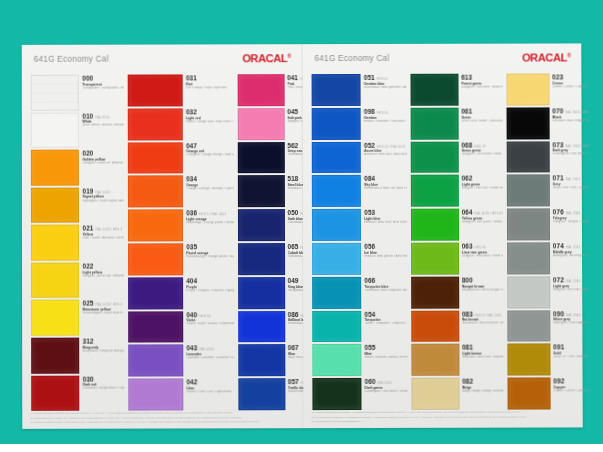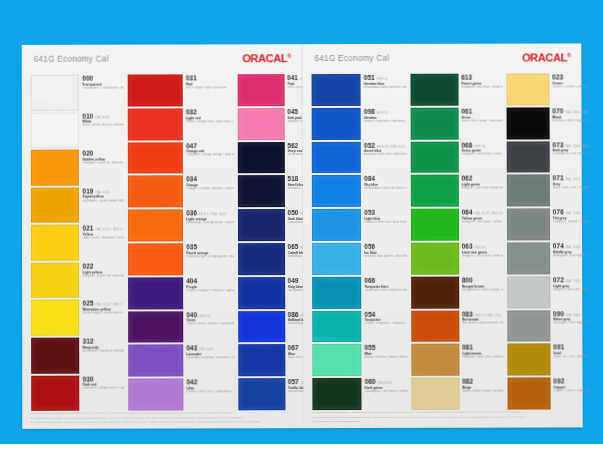--- a/index.html
+++ b/index.html
@@ -2,21 +2,21 @@
 <html><head>
 <meta charset="utf-8">
 <style>
   html,body{margin:0;padding:0;}
   body{
     width:603px;height:452px;overflow:hidden;
     background:#ffffff;
     font-family:"Liberation Sans", sans-serif;
     -webkit-font-smoothing:antialiased;
   }
-  #stage{position:relative;width:603px;height:444px;background:#0ea5e9;}
+  #stage{position:relative;width:603px;height:444px;background:#14b8a6;}
 
   
   .sheet{
     position:absolute;
     left:22px;top:44px;width:560px;height:384px;
     background:linear-gradient(180deg,#f2f2f0 0%,#eeeeec 55%,#e9e9e7 100%);
     box-shadow:0 1px 3px rgba(0,0,0,.18);
     display:flex;
     transform:perspective(1400px) rotateX(0.35deg) rotate(-0.15deg);
   }

